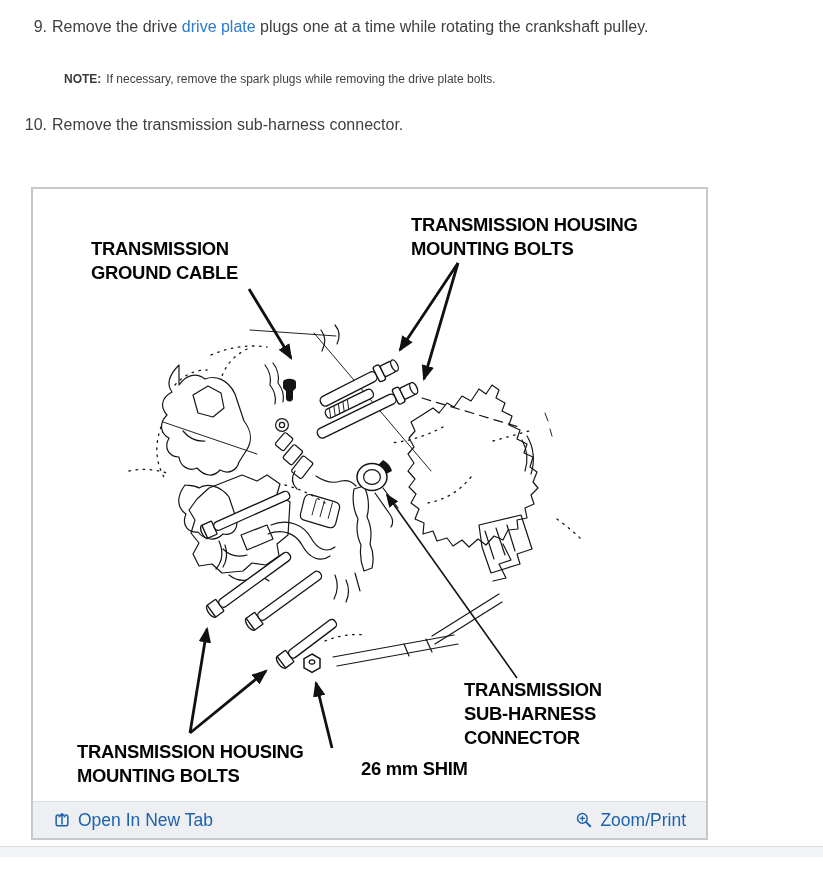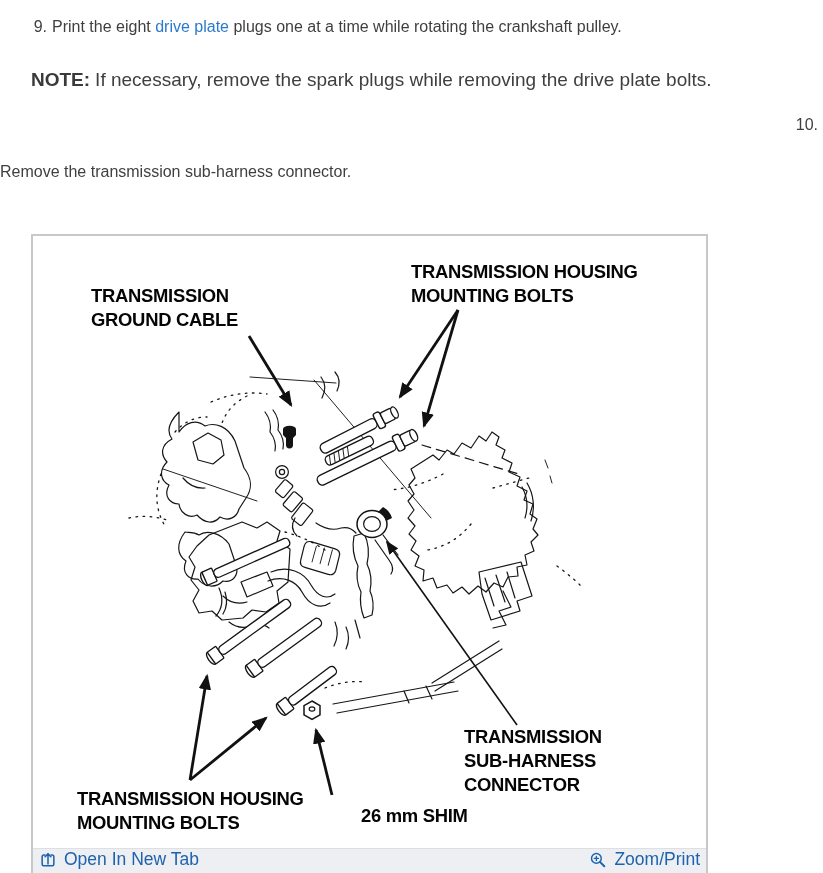--- a/index.html
+++ b/index.html
@@ -9,23 +9,23 @@
     width: 823px; height: 873px;
     background:#fff; overflow:hidden;
     font-family: "Liberation Sans", sans-serif;
     color:#3f3f3f;
   }
   .steps { padding-top: 8px; font-size: 16px; }
   .step { display:flex; line-height:21px; }
   .step .num { flex:0 0 47px; text-align:right; margin-right:5px; }
   .step .txt { flex:1; }
   #step9 { margin-top: 8px; }
-  .note  { margin: 32px 0 0 31px; line-height: 21px; font-size:19px; }
+  .note  { margin: 32px 0 0 64px; line-height: 21px; font-size:12px; }
   .note .note-label { font-weight: bold; margin-right: 5px; color:#3a3a3a; }
-  #step10 { margin-top: 24px; flex-direction: column; }
+  #step10 { margin-top: 24px; }
   #step11 { margin-top: 3px; }
   .inline-link { color:#2a7ace; text-decoration:none; cursor:pointer; }
 
   .figure {
     position: relative;
     margin: 52px 0 0 31px;
     width: 677px; height: 653px;
     border: 2px solid #c6c8ca;
     background:#fff;
   }
@@ -41,22 +41,22 @@
   }
   #lbl-ground   { left:58px;  top:48px;  }
   #lbl-housing-top { left:378px; top:24px; }
   #lbl-housing-bottom { left:44px; top:551px; }
   #lbl-shim     { left:328px; top:568px; }
   #lbl-subharness { left:431px; top:489px; }
 
   .fig-toolbar {
     position:absolute; left:0; right:0; bottom:0; height:37px;
     background:#edeff2; border-top:1px solid #dde0e3;
-    display:flex; align-items:flex-start; justify-content:space-between;
-    padding:0 6px;
+    display:flex; align-items:center; justify-content:space-between;
+    padding:0 20px;
   }
   .fig-link {
     display:flex; align-items:center; gap:7px;
     color:#1e62ad; font-size:17.5px; text-decoration:none; cursor:pointer;
   }
   .fig-link svg { display:block; }
 
   .bottom-strip {
     margin-top:6px; height:11px;
     background:#f2f3f5; border-top:1px solid #dadcdf;
@@ -75,21 +75,21 @@
   .leader { stroke:#111; stroke-width:1.6; fill:none; marker-end:url(#ah2); }
 </style>
 </head>
 <body>
 
 <div class="page">
 
   <div class="steps">
     <div class="step" id="step9">
       <span class="num">9.</span>
-      <span class="txt"><span>Print the eight </span><a class="inline-link">drive plate</a><span> plugs one at a time while rotating the crankshaft pulley.</span></span>
+      <span class="txt"><span>Remove the drive </span><a class="inline-link">drive plate</a><span> plugs one at a time while rotating the crankshaft pulley.</span></span>
     </div>
 
     <div class="note">
       <span class="note-label">NOTE:</span><span>If necessary, remove the spark plugs while removing the drive plate bolts.</span>
     </div>
 
     <div class="step" id="step10">
       <span class="num">10.</span>
       <span class="txt">Remove the transmission sub-harness connector.</span>
     </div>

